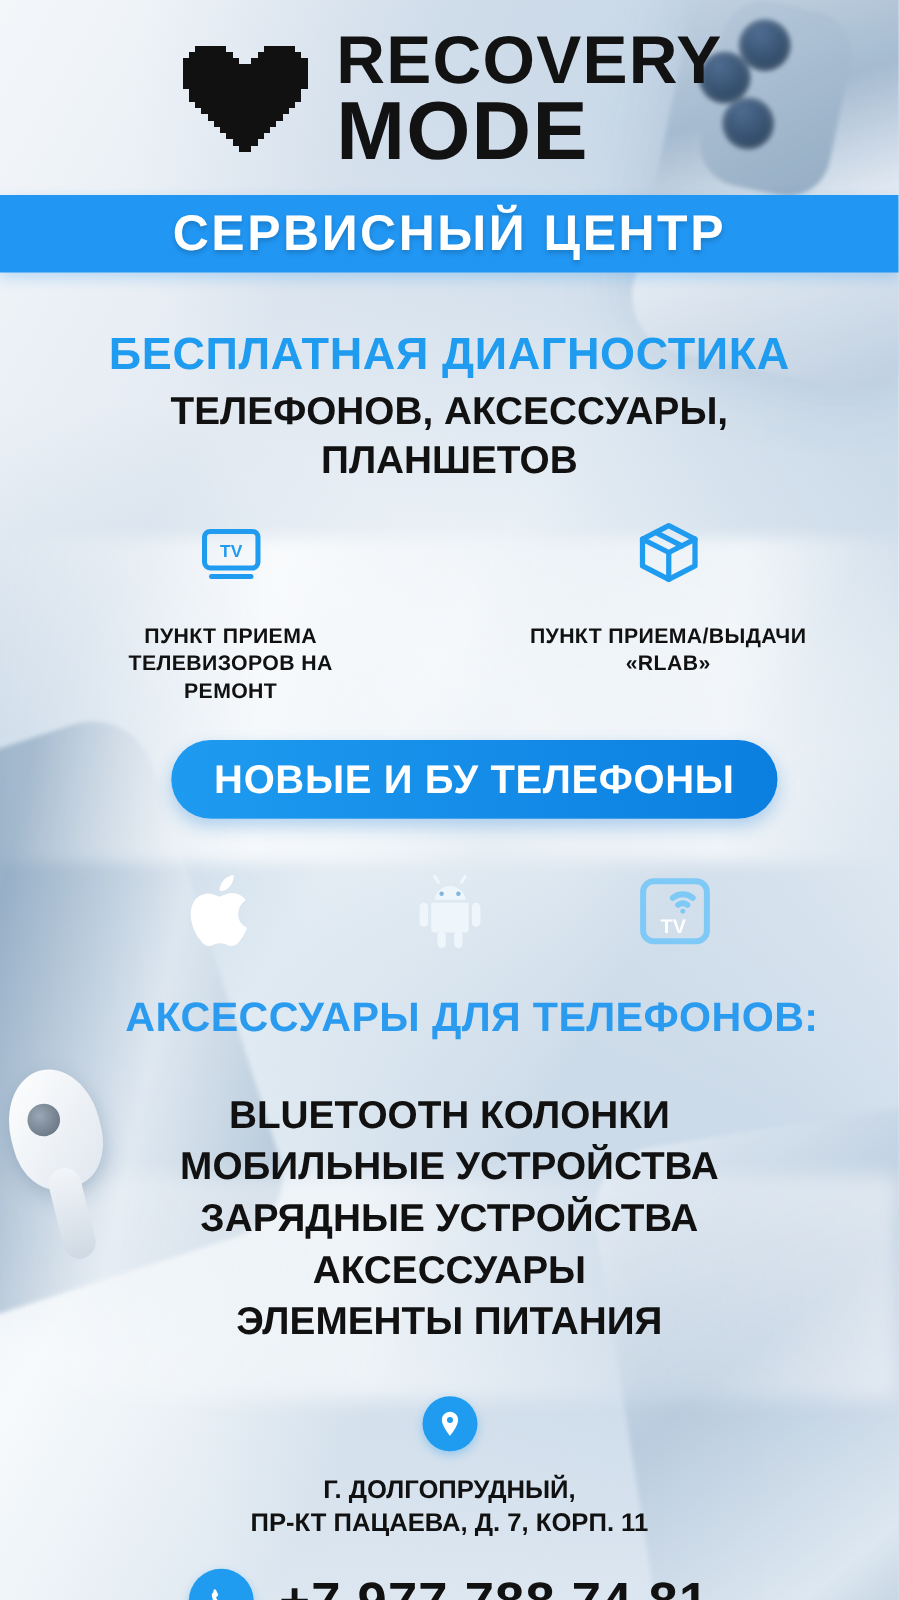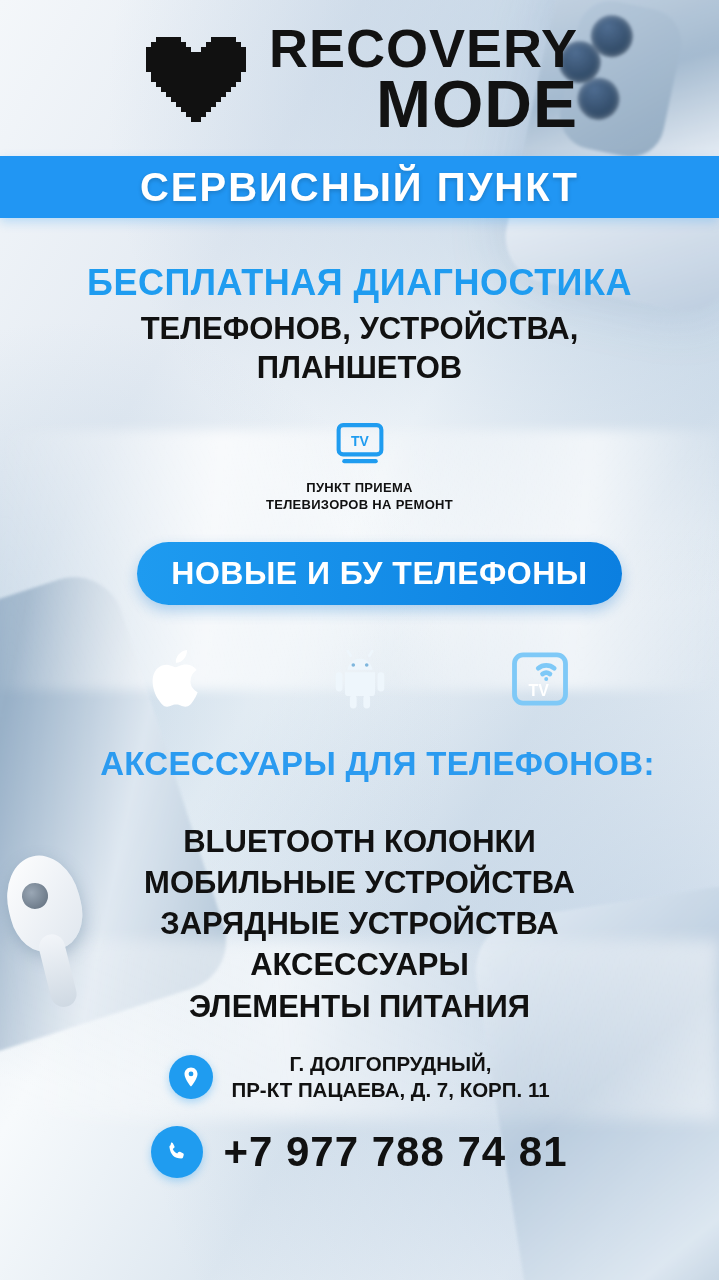--- a/index.html
+++ b/index.html
@@ -78,21 +78,21 @@
   .content{position:relative;z-index:5;}
 
   
   .logo-row{
     display:flex;align-items:center;justify-content:center;
     padding-top:24px;gap:18px;
   }
   .heart{width:110px;height:96px;flex:none;}
   .logo-text{
     font-weight:bold;color:#121212;line-height:.92;letter-spacing:1px;
-    font-size:54px;text-align:right;
+    font-size:54px;text-align:left;
   }
   .logo-text .l2{font-size:66px;}
 
   
   .ribbon{
     margin-top:22px;
     background:#2196f3;
     height:62px;display:flex;align-items:center;justify-content:center;
     box-shadow:0 4px 10px rgba(33,150,243,.25);
   }
@@ -113,21 +113,21 @@
     line-height:1.25;
   }
 
   
   .services{
     margin-top:26px;display:flex;justify-content:center;gap:110px;
   }
   .svc{width:240px;text-align:center;}
   .svc .ic{height:56px;display:flex;align-items:center;justify-content:center;}
   .svc .cap{
-    margin-top:10px;font-weight:bold;font-size:13px;color:#111;line-height:1.3;
+    margin-top:28px;font-weight:bold;font-size:17px;color:#111;line-height:1.3;
     letter-spacing:.3px;
   }
 
   
   .pill-wrap{margin-top:28px;display:flex;justify-content:center;padding-left:40px;}
   .pill{
     background:linear-gradient(90deg,#1e9bf0,#0b7fe0);
     border-radius:32px;padding:13px 34px;
     box-shadow:0 6px 14px rgba(20,120,210,.3);
   }
@@ -144,21 +144,21 @@
     letter-spacing:.3px;
     padding-left:36px;
   }
   .acc-list{
     margin-top:38px;text-align:center;color:#111;font-weight:bold;font-size:31px;
     line-height:1.33;
   }
 
   
   .addr-row{
-    margin-top:24px;display:flex;align-items:center;justify-content:center;gap:18px;
+    margin-top:40px;display:flex;align-items:center;justify-content:center;gap:18px;flex-direction:column;
   }
   .circle-ic{
     width:44px;height:44px;border-radius:50%;background:#1f9cf0;flex:none;
     display:flex;align-items:center;justify-content:center;
     box-shadow:0 3px 8px rgba(31,156,240,.35);
   }
   .addr-text{
     color:#111;font-weight:bold;font-size:20.5px;line-height:1.3;text-align:center;
   }
   .phone-row{
@@ -215,39 +215,51 @@
           </g>
         </svg>
       </span>
       <div class="logo-text">
         <div class="l1">RECOVERY</div>
         <div class="l2">MODE</div>
       </div>
     </div>
 
     <div class="ribbon">
-      <span>СЕРВИСНЫЙ ПУНКТ</span>
+      <span>СЕРВИСНЫЙ ЦЕНТР</span>
     </div>
 
     <div class="free-diag">БЕСПЛАТНАЯ ДИАГНОСТИКА</div>
-    <div class="repair-list" style="white-space:pre-line">ТЕЛЕФОНОВ, УСТРОЙСТВА,
+    <div class="repair-list" style="white-space:pre-line">ТЕЛЕФОНОВ, АКСЕССУАРЫ,
 ПЛАНШЕТОВ</div>
 
     <div class="services">
       <div class="svc">
         <div class="ic">
           <svg width="54" height="54" viewBox="0 0 24 24" fill="none" stroke="#1f9cf0" stroke-width="1.8" stroke-linecap="round" stroke-linejoin="round">
             <rect x="2.5" y="4.5" width="19" height="13" rx="2"></rect>
             <line x1="5" y1="20.5" x2="19" y2="20.5"></line>
             <text x="12" y="13.6" font-size="6.2" fill="#1f9cf0" stroke="none" text-anchor="middle" font-family="Liberation Sans, sans-serif" font-weight="bold">TV</text>
           </svg>
         </div>
         <div class="cap" style="white-space:pre-line">ПУНКТ ПРИЕМА
 ТЕЛЕВИЗОРОВ НА РЕМОНТ</div>
       </div>
+      <div class="svc">
+        <div class="ic">
+          <svg width="56" height="56" viewBox="0 0 24 24" fill="none" stroke="#1f9cf0" stroke-width="1.8" stroke-linecap="round" stroke-linejoin="round">
+            <path d="M12 2.8 21 7.4v9.2L12 21.2 3 16.6V7.4z"></path>
+            <path d="M3 7.4 12 12l9-4.6"></path>
+            <path d="M12 12v9.2"></path>
+            <path d="M7.5 5.1 16.5 9.7"></path>
+          </svg>
+        </div>
+        <div class="cap" style="white-space:pre-line">ПУНКТ ПРИЕМА/ВЫДАЧИ
+«RLAB»</div>
+      </div>
     </div>
 
     <div class="pill-wrap">
       <div class="pill">
         <span>НОВЫЕ И БУ ТЕЛЕФОНЫ</span>
       </div>
     </div>
 
     <div class="platforms">
       <div class="plat">

